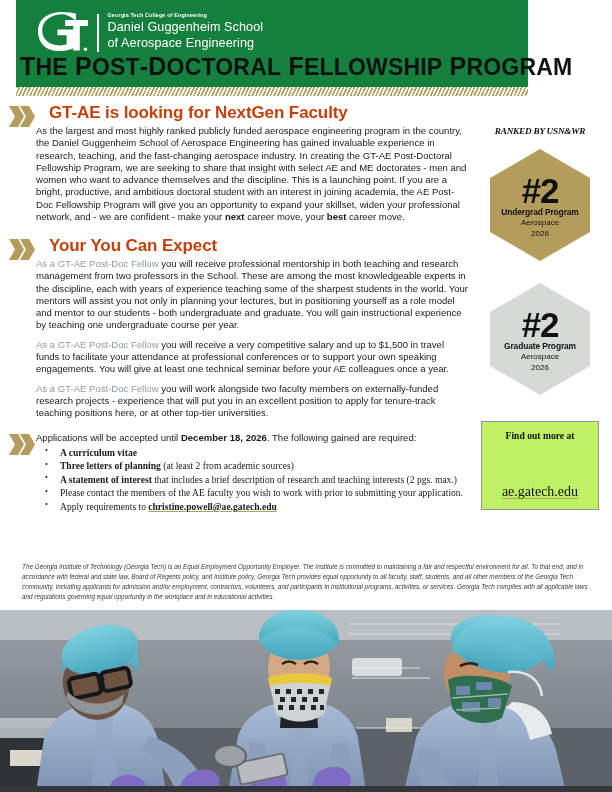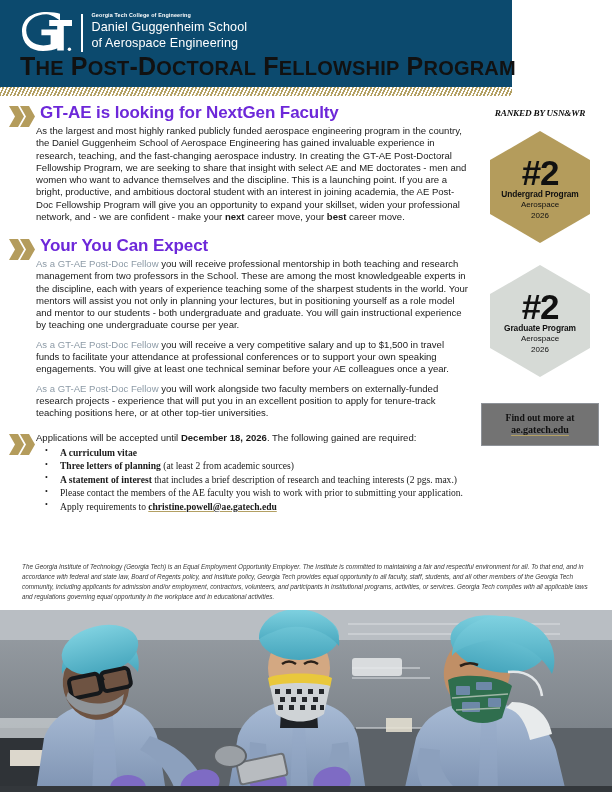--- a/index.html
+++ b/index.html
@@ -12,24 +12,24 @@
     height: 792px;
     overflow: hidden;
     font-family: "Liberation Serif", serif;
     color: #1a1a1a;
     position: relative;
   }
 
   
   .header-band {
     position: absolute;
-    left: 0; top: 0;
+    left: 16px; top: 0;
     width: 512px;
     height: 96px;
-    background: #0c4a6e;
+    background: #15803d;
     overflow: hidden;
   }
   .zigzag {
     position: absolute;
     left: 0; bottom: 0;
     width: 612px;
     height: 9px;
     background:
       repeating-linear-gradient(
         -65deg,
@@ -77,36 +77,36 @@
     position: absolute;
     left: 20px; top: 52px;
     font-family: "Liberation Sans", sans-serif;
     font-weight: bold;
     font-size: 25px;
     color: #111111;
     letter-spacing: 0.2px;
     white-space: nowrap;
   }
   .flyer-title .sc { font-size: 25px; }
-  .flyer-title .lc { font-size: 20px; }
+  .flyer-title .lc { font-size: 23px; }
 
   
   .main-col {
     position: absolute;
     left: 0; top: 104px;
     width: 468px;
   }
   .section { position: relative; padding-left: 36px; }
   .sec-head {
     font-family: "Liberation Sans", sans-serif;
     font-weight: bold;
     font-size: 17px;
-    color: #6d28d9;
+    color: #c2410c;
     line-height: 1.0;
-    margin: 0 0 4px 4px;
+    margin: 0 0 4px 13px;
     letter-spacing: -0.1px;
   }
   .chev {
     position: absolute;
     left: 9px; top: 2px;
     width: 26px; height: 21px;
   }
   .chev svg { display:block; }
 
   .body-p {
@@ -154,21 +154,21 @@
     font-weight: bold;
     color: #1a1a1a;
     text-decoration: underline;
     text-decoration-color: #b3a063;
     text-underline-offset: 1px;
   }
 
   
   .sidebar {
     position: absolute;
-    left: 474px; top: 108px;
+    left: 474px; top: 126px;
     width: 132px;
     text-align: center;
   }
   .ranked-by {
     font-family: "Liberation Serif", serif;
     font-weight: bold;
     font-style: italic;
     font-size: 9.2px;
     color: #111111;
     letter-spacing: -0.2px;
@@ -210,42 +210,43 @@
     color: #111111;
     line-height: 1.25;
     margin-top: 1px;
   }
   .badge-gap { height: 22px; }
 
   .findout {
     margin: 26px auto 0 auto;
     width: 118px;
     border: 1.4px solid #8e9298;
-    background: #737373;
+    background: #bef264;
     padding: 8px 4px 9px 4px;
     box-sizing: border-box;
     text-align: center;
   }
   .findout-l1 {
     font-family: "Liberation Serif", serif;
     font-weight: bold;
     font-size: 9.6px;
     color: #111111;
     line-height: 1.25;
   }
   .findout-l2 {
     font-family: "Liberation Serif", serif;
-    font-weight: bold;
-    font-size: 10px;
+    font-weight: normal;
+    font-size: 14px;
     color: #111111;
     line-height: 1.25;
     text-decoration: underline;
     text-decoration-color: #b3a063;
     text-decoration-thickness: 1.4px;
     text-underline-offset: 2px;
+    margin-top: 41px;
   }
 
   
   .disclaimer {
     position: absolute;
     left: 22px; top: 562px;
     width: 568px;
     font-family: "Liberation Sans", sans-serif;
     font-style: italic;
     font-size: 6.35px;

